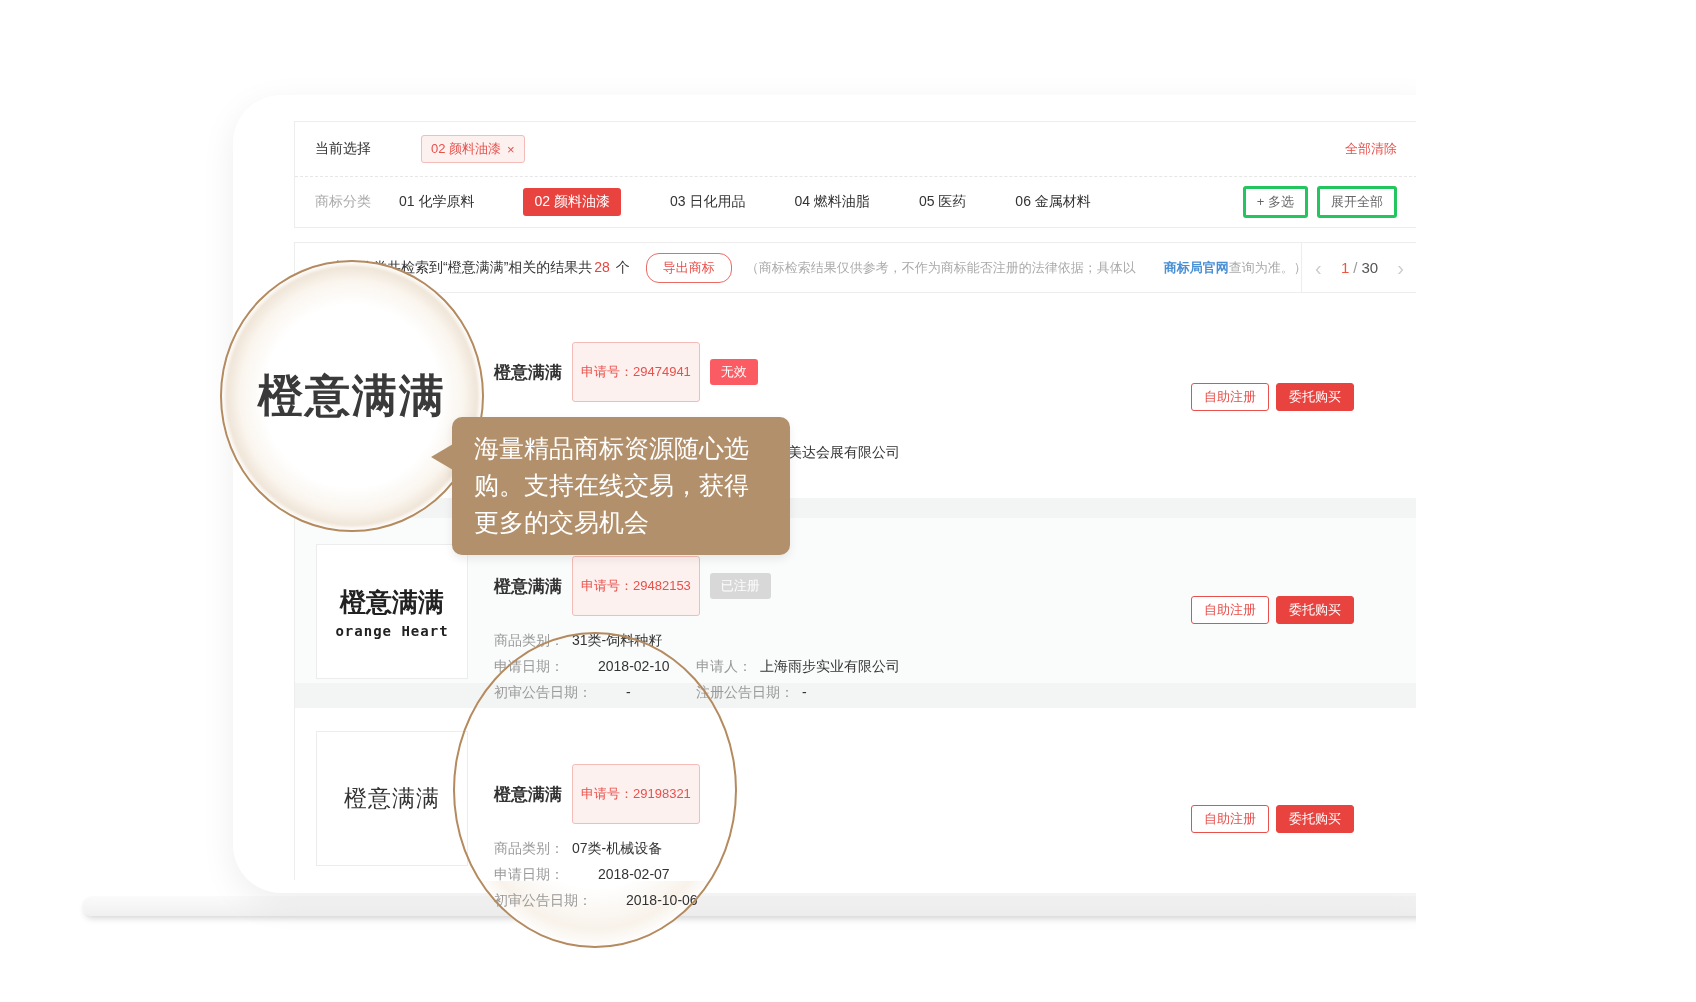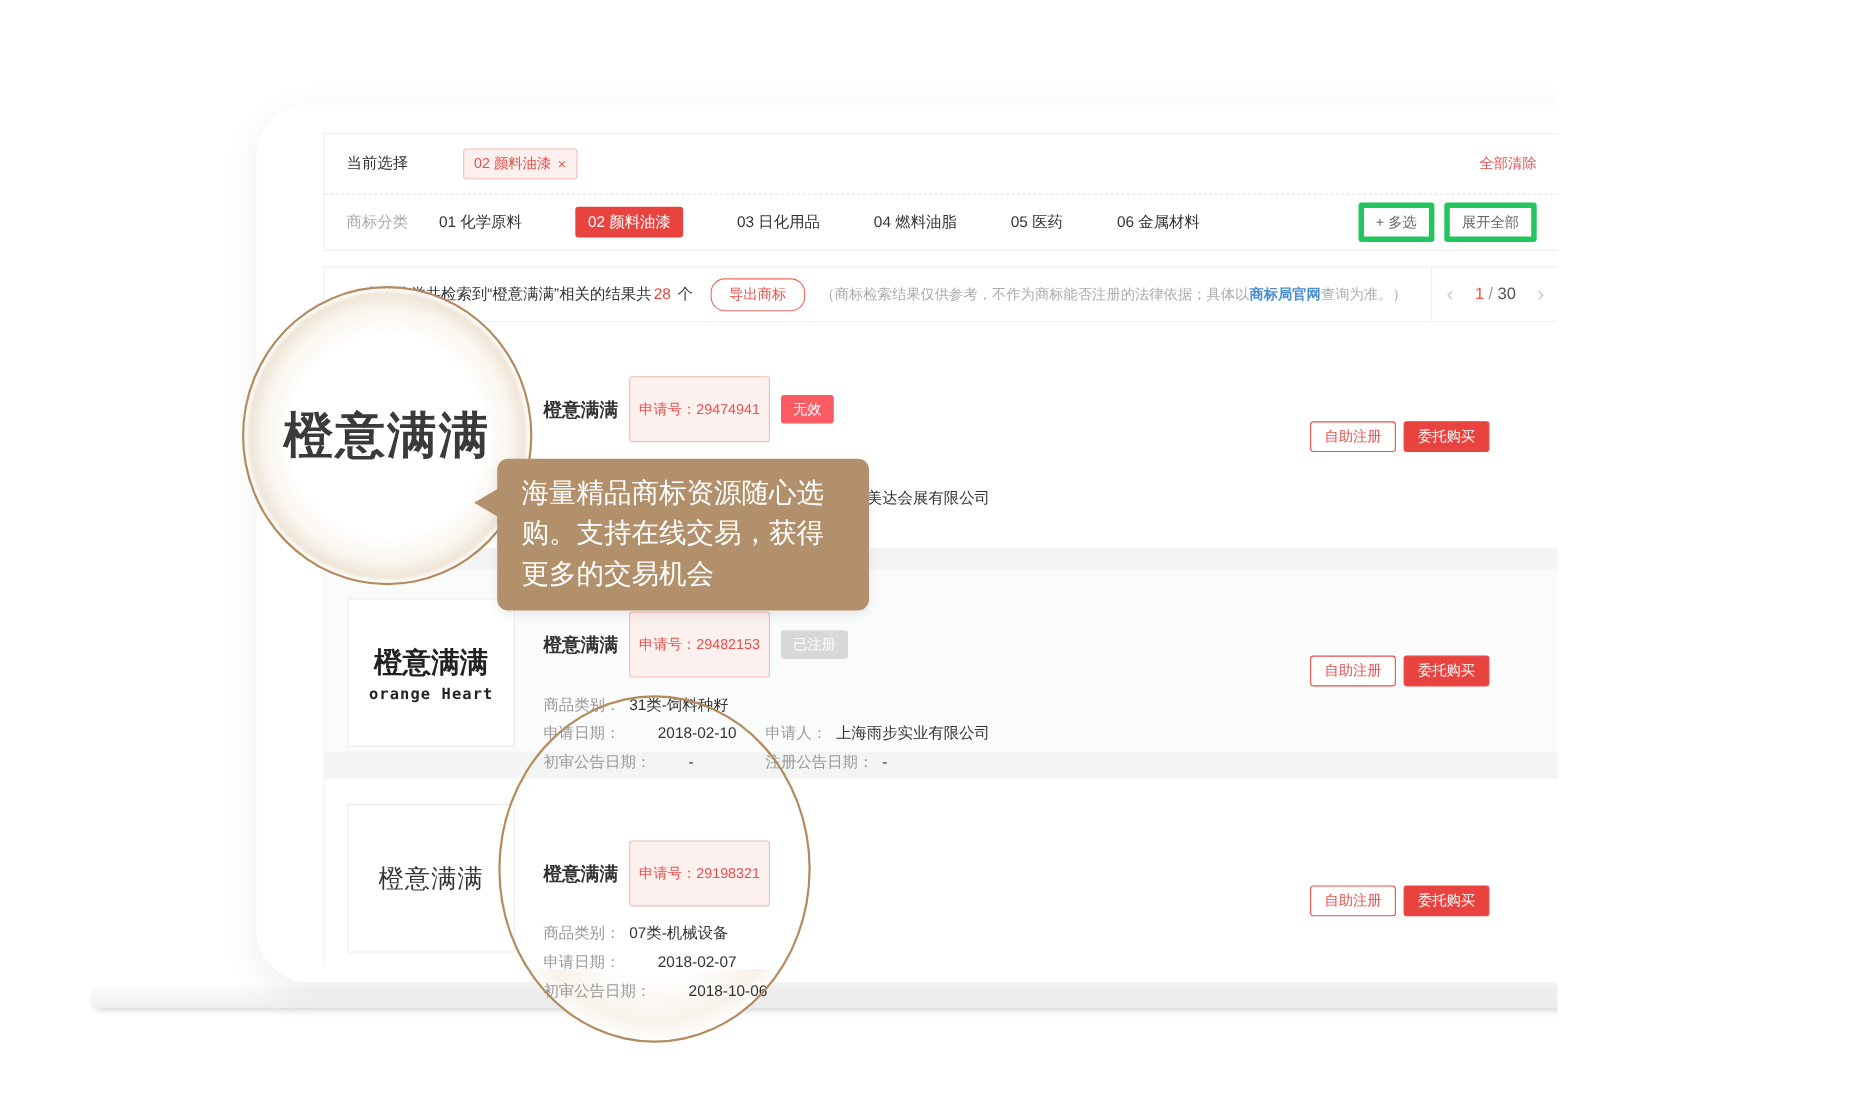--- a/index.html
+++ b/index.html
@@ -29,32 +29,32 @@
   .lbl-current{font-size:14px;color:#333;}
   .sel-tag{margin-left:50px;display:flex;align-items:center;gap:6px;font-size:13px;color:#e8504b;
     background:#fdf1f0;border:1px solid #f3bcb8;border-radius:3px;padding:4px 9px;cursor:pointer;}
   .sel-tag .x{font-size:13px;line-height:1;}
   .clear-all{margin-left:auto;font-size:13px;color:#e8504b;cursor:pointer;}
   .lbl-class{font-size:14px;color:#aaa;margin-right:28px;}
   .cat-list{display:flex;align-items:center;gap:49px;}
   .cat{font-size:14px;color:#333;cursor:pointer;white-space:nowrap;}
   .cat.active{background:#e8433f;color:#fff;padding:5px 11px;border-radius:3px;}
   .filter-actions{margin-left:auto;display:flex;gap:9px;}
-  .mini-btn{font-size:13px;color:#666;background:#fff;border:5px solid #22c55e;border-radius:3px;
+  .mini-btn{font-size:13px;color:#666;background:#fff;border:3px solid #22c55e;border-radius:3px;
     padding:4px 11px;cursor:pointer;white-space:nowrap;}
 
   
   .results-header{position:relative;height:50px;border-bottom:1px solid #ededed;display:flex;
     align-items:center;padding-left:36px;box-sizing:border-box;}
   .summary{font-size:14px;color:#333;white-space:nowrap;}
   .summary .count{color:#e8433f;padding:0 2px;text-align:center;}
   .export-btn{margin-left:16px;font-size:13px;color:#e8504b;background:#fff;border:1px solid #ea6a64;
     border-radius:13px;padding:5px 16px;cursor:pointer;white-space:nowrap;}
   .disclaimer{margin-left:14px;font-size:13px;color:#ababab;white-space:nowrap;overflow:hidden;}
-  .disclaimer .link{color:#4a8fd4;font-weight:bold;cursor:pointer;}
+  .disclaimer .link{color:#4a8fd4;font-weight:bold;cursor:pointer;margin-left:28px;}
   .pager{position:absolute;right:0;top:0;width:116px;height:100%;border-left:1px solid #ededed;
     display:flex;align-items:center;justify-content:space-between;padding:0 13px;box-sizing:border-box;}
   .pager .arrow{color:#ccc;font-size:20px;line-height:1;cursor:pointer;}
   .pager .nums{font-size:15px;color:#555;}
   .pager .cur{color:#f0553f;}
   .pager .sep{color:#999;padding:0 4px;}
 
   
   .row{position:relative;box-sizing:border-box;padding-left:199px;}
   .row-1{height:205px;background:#fff;padding-top:49px;}

